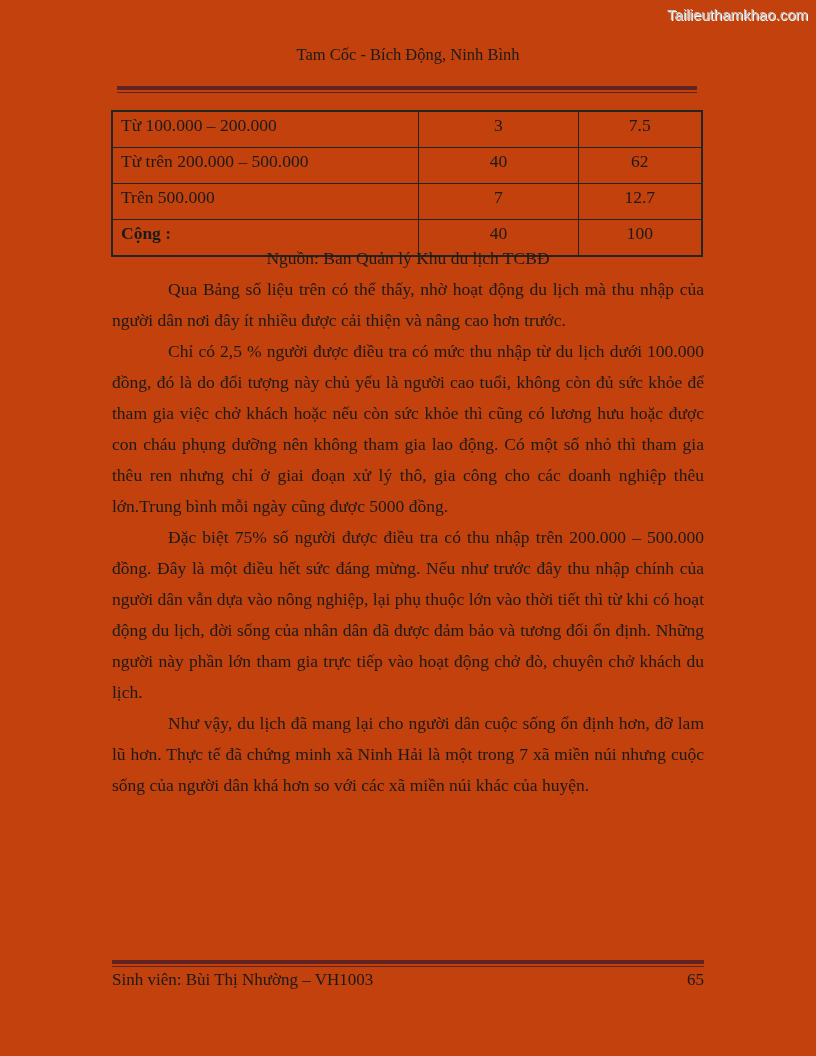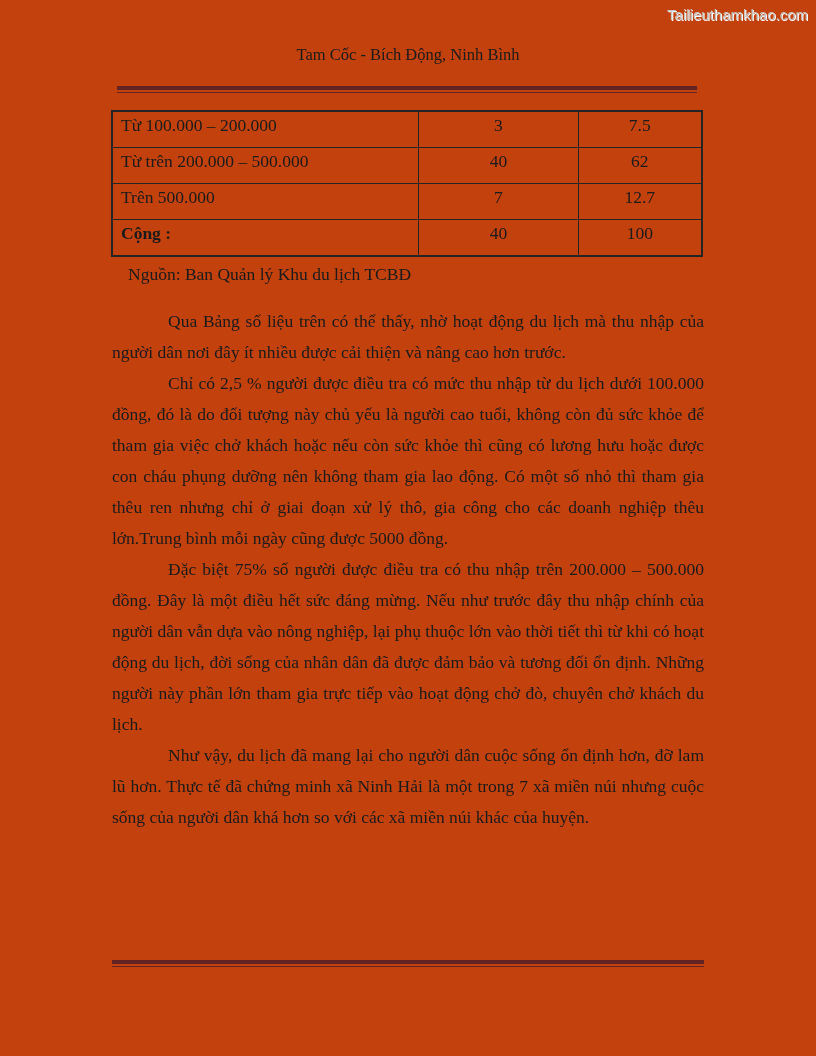--- a/index.html
+++ b/index.html
@@ -75,22 +75,22 @@
   tr.total-row td.col-label { font-weight: bold; }
   .content {
     position: absolute;
     top: 243px;
     left: 112px;
     width: 592px;
     font-size: 17.5px;
     line-height: 31px;
   }
   .source-note {
-    text-align: left;
-    margin: 16px;
+    text-align: center;
+    margin: 0;
   }
   .content p.body-par {
     margin: 0;
     text-indent: 56px;
     text-align: justify;
   }
   .footer-row {
     position: absolute;
     top: 970px;
     left: 112px;
@@ -141,14 +141,18 @@
   <div class="content">
     <p class="source-note">Nguồn: Ban Quản lý Khu du lịch TCBĐ</p>
     <p class="body-par">Qua Bảng số liệu trên có thể thấy, nhờ hoạt động du lịch mà thu nhập của người dân nơi đây ít nhiều được cải thiện và nâng cao hơn trước.</p>
     <p class="body-par">Chỉ có 2,5 % người được điều tra có mức thu nhập từ du lịch dưới 100.000 đồng, đó là do đối tượng này chủ yếu là người cao tuổi, không còn đủ sức khỏe để tham gia việc chở khách hoặc nếu còn sức khỏe thì cũng có lương hưu hoặc được con cháu phụng dưỡng nên không tham gia lao động. Có một số nhỏ thì tham gia thêu ren nhưng chỉ ở giai đoạn xử lý thô, gia công cho các doanh nghiệp thêu lớn.Trung bình mỗi ngày cũng được 5000 đồng.</p>
     <p class="body-par">Đặc biệt 75% số người được điều tra có thu nhập trên 200.000 – 500.000 đồng. Đây là một điều hết sức đáng mừng. Nếu như trước đây thu nhập chính của người dân vẫn dựa vào nông nghiệp, lại phụ thuộc lớn vào thời tiết thì từ khi có hoạt động du lịch, đời sống của nhân dân đã được đảm bảo và tương đối ổn định. Những người này phần lớn tham gia trực tiếp vào hoạt động chở đò, chuyên chở khách du lịch.</p>
     <p class="body-par">Như vậy, du lịch đã mang lại cho người dân cuộc sống ổn định hơn, đỡ lam lũ hơn. Thực tế đã chứng minh xã Ninh Hải là một trong 7 xã miền núi nhưng cuộc sống của người dân khá hơn so với các xã miền núi khác của huyện.</p>
   </div>
 
   <div class="rule rule-footer"></div>
 
+  <div class="footer-row">
+    <span>Sinh viên: Bùi Thị Nhường – VH1003</span>
+    <span>65</span>
+  </div>
 
 </div>
 
 </body></html>

